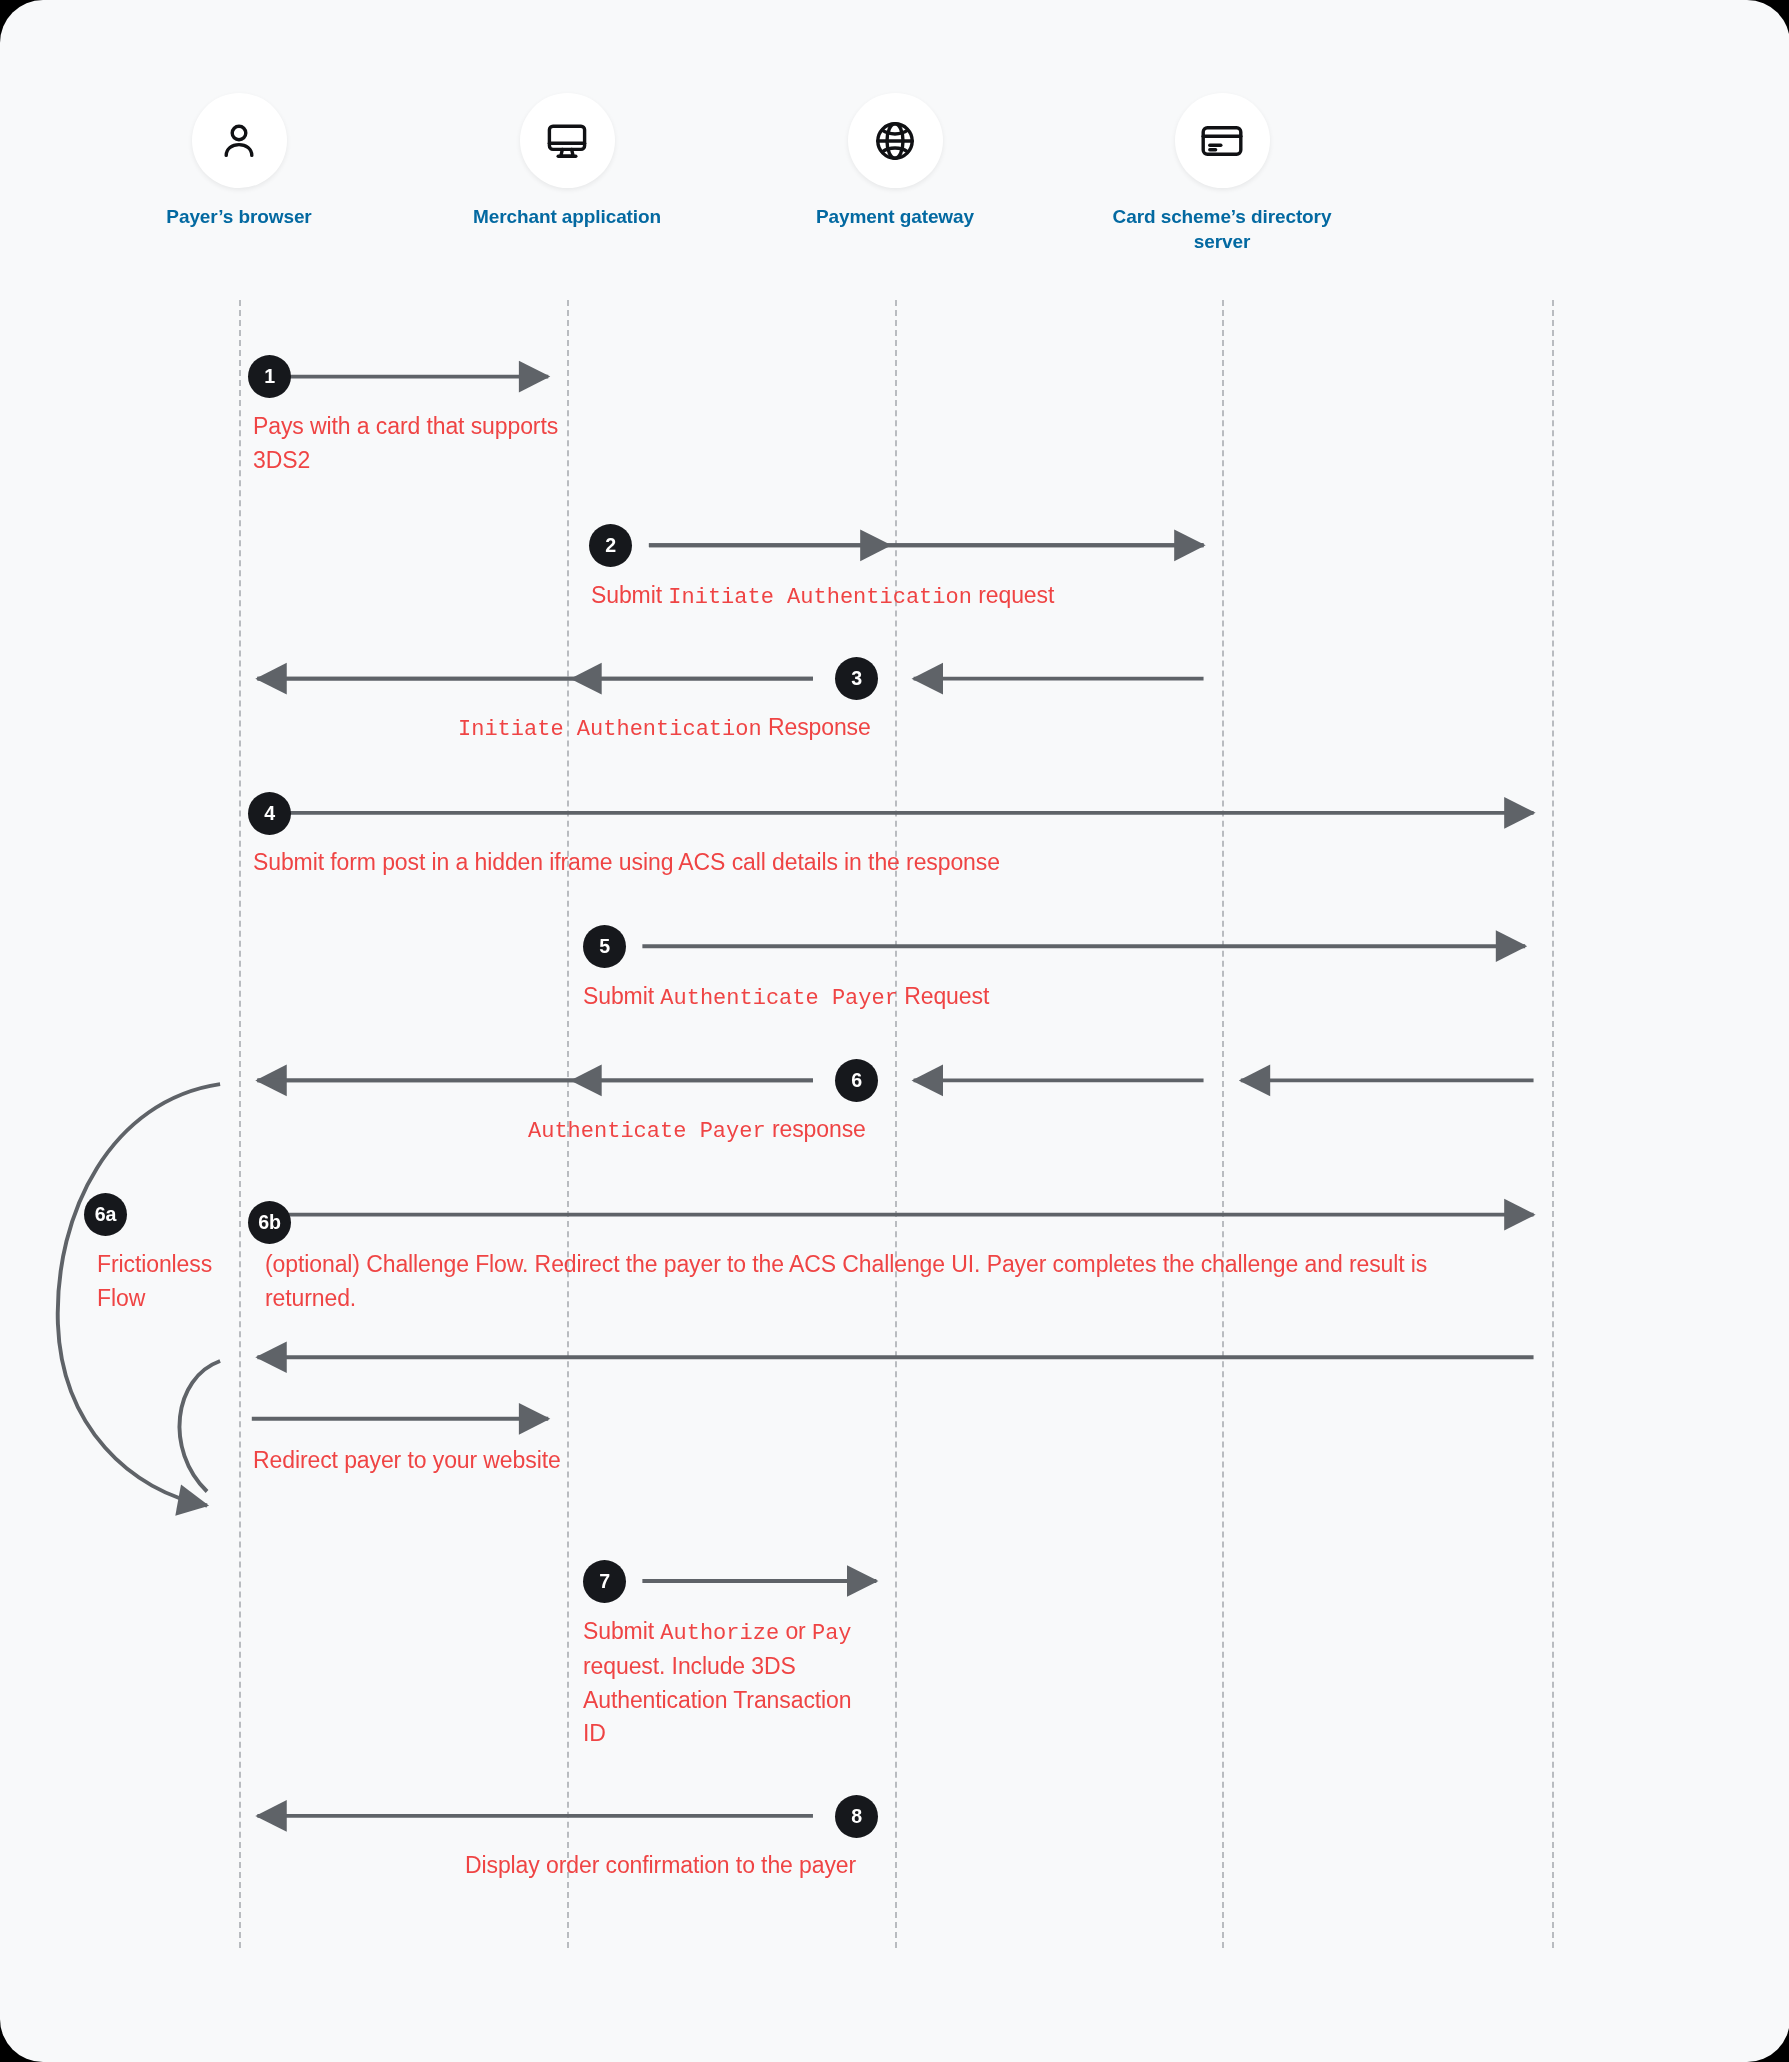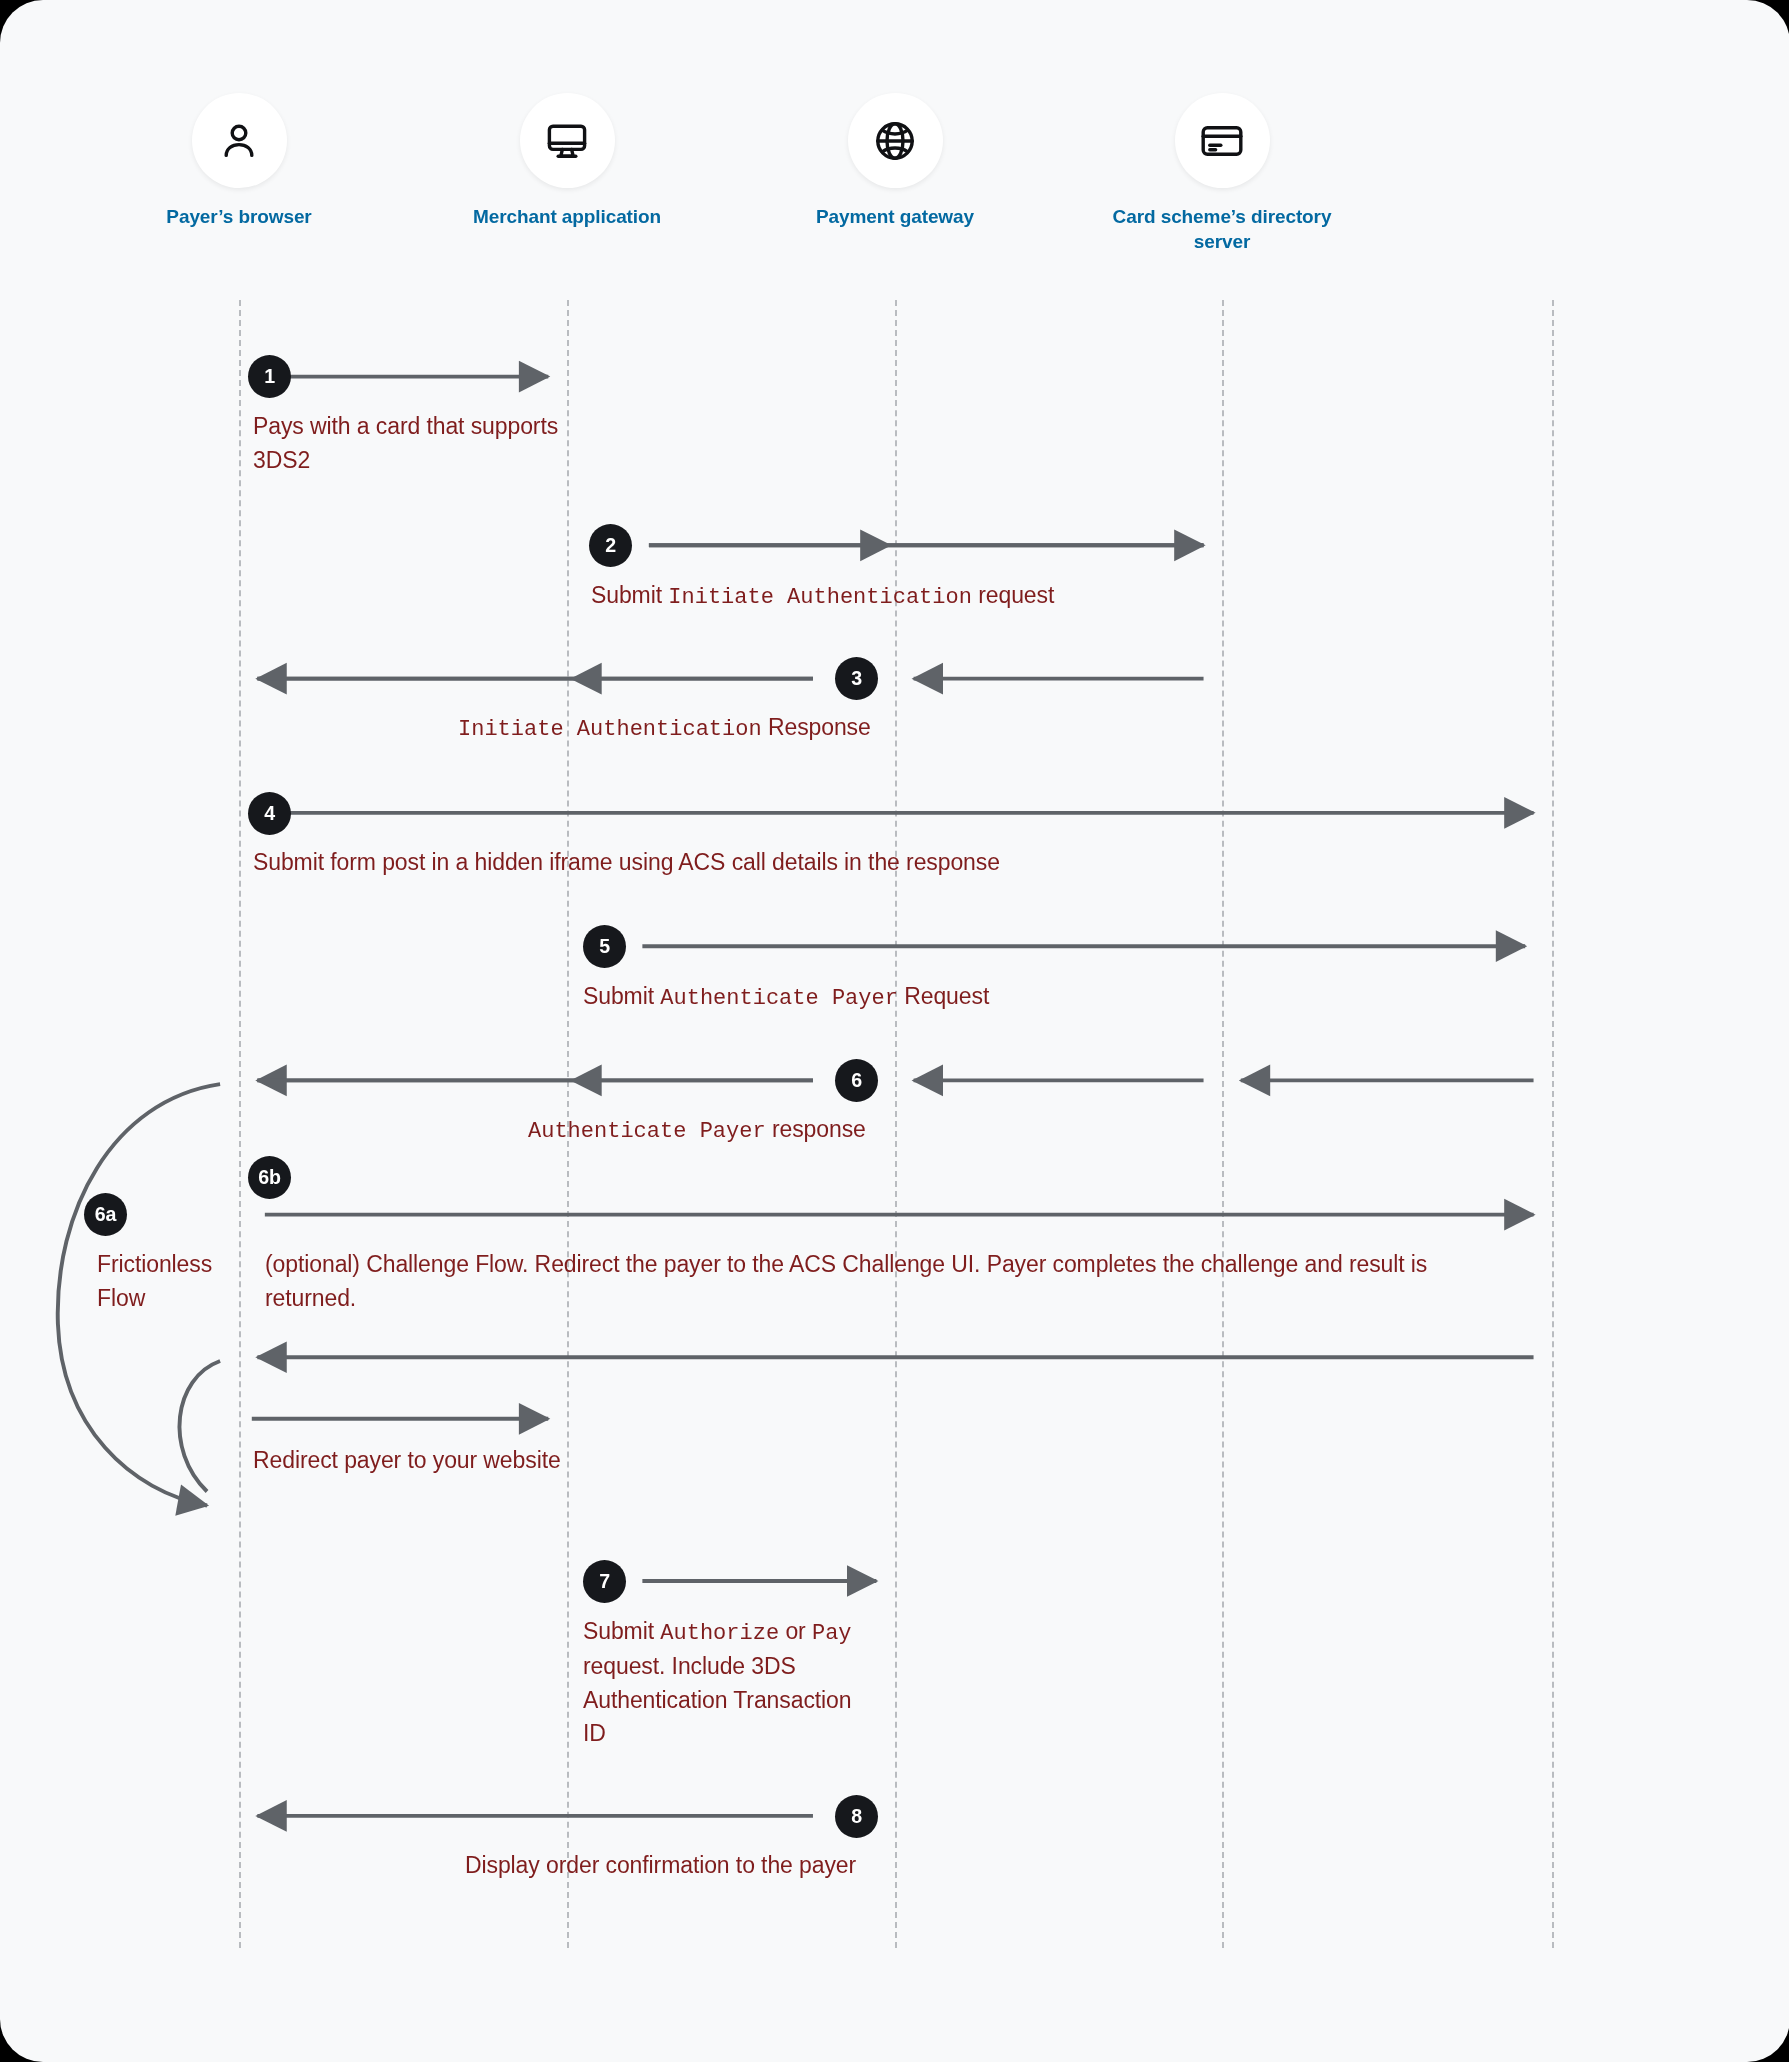--- a/index.html
+++ b/index.html
@@ -87,21 +87,21 @@
     display: flex;
     align-items: center;
     justify-content: center;
     letter-spacing: -0.2px;
   }
 
   
   .caption {
     position: absolute;
     font-size: 23px;
-    color: #7f1d1d;
+    color: #ef4444;
     line-height: 1.46;
     letter-spacing: -0.1px;
   }
   .caption .mono {
     font-family: "Liberation Mono", monospace;
     font-size: 22px;
     letter-spacing: 0;
   }
 </style>
 </head>
@@ -212,21 +212,21 @@
       </g>
     </svg>
 
     <div class="badge" style="left:248px;  top:355px;">1</div>
     <div class="badge" style="left:589px;  top:524px;">2</div>
     <div class="badge" style="left:835px;  top:657px;">3</div>
     <div class="badge" style="left:248px;  top:792px;">4</div>
     <div class="badge" style="left:583px;  top:925px;">5</div>
     <div class="badge" style="left:835px;  top:1059px;">6</div>
     <div class="badge" style="left:84px;  top:1193px;">6a</div>
-    <div class="badge" style="left:248px;  top:1156px;">6b</div>
+    <div class="badge" style="left:248px;  top:1201px;">6b</div>
     <div class="badge" style="left:583px;  top:1560px;">7</div>
     <div class="badge" style="left:835px;  top:1795px;">8</div>
 
     <div class="caption" style="left:253px;  top:410px;  width:317px;"><span>Pays with a card that supports 3DS2</span></div>
     <div class="caption" style="left:591px;  top:579px;  width:653px;"><span>Submit </span><span class="mono">Initiate Authentication</span><span> request</span></div>
     <div class="caption" style="left:458px;  top:711px;  width:653px;"><span class="mono">Initiate Authentication</span><span> Response</span></div>
     <div class="caption" style="left:253px;  top:846px;  width:979px;"><span>Submit form post in a hidden iframe using ACS call details in the response</span></div>
     <div class="caption" style="left:583px;  top:980px; width:653px;"><span>Submit </span><span class="mono">Authenticate Payer</span><span> Request</span></div>
     <div class="caption" style="left:528px;  top:1113px; width:653px;"><span class="mono">Authenticate Payer</span><span> response</span></div>
     <div class="caption" style="left:97px;  top:1248px; width:140px;"><span>Frictionless Flow</span></div>

